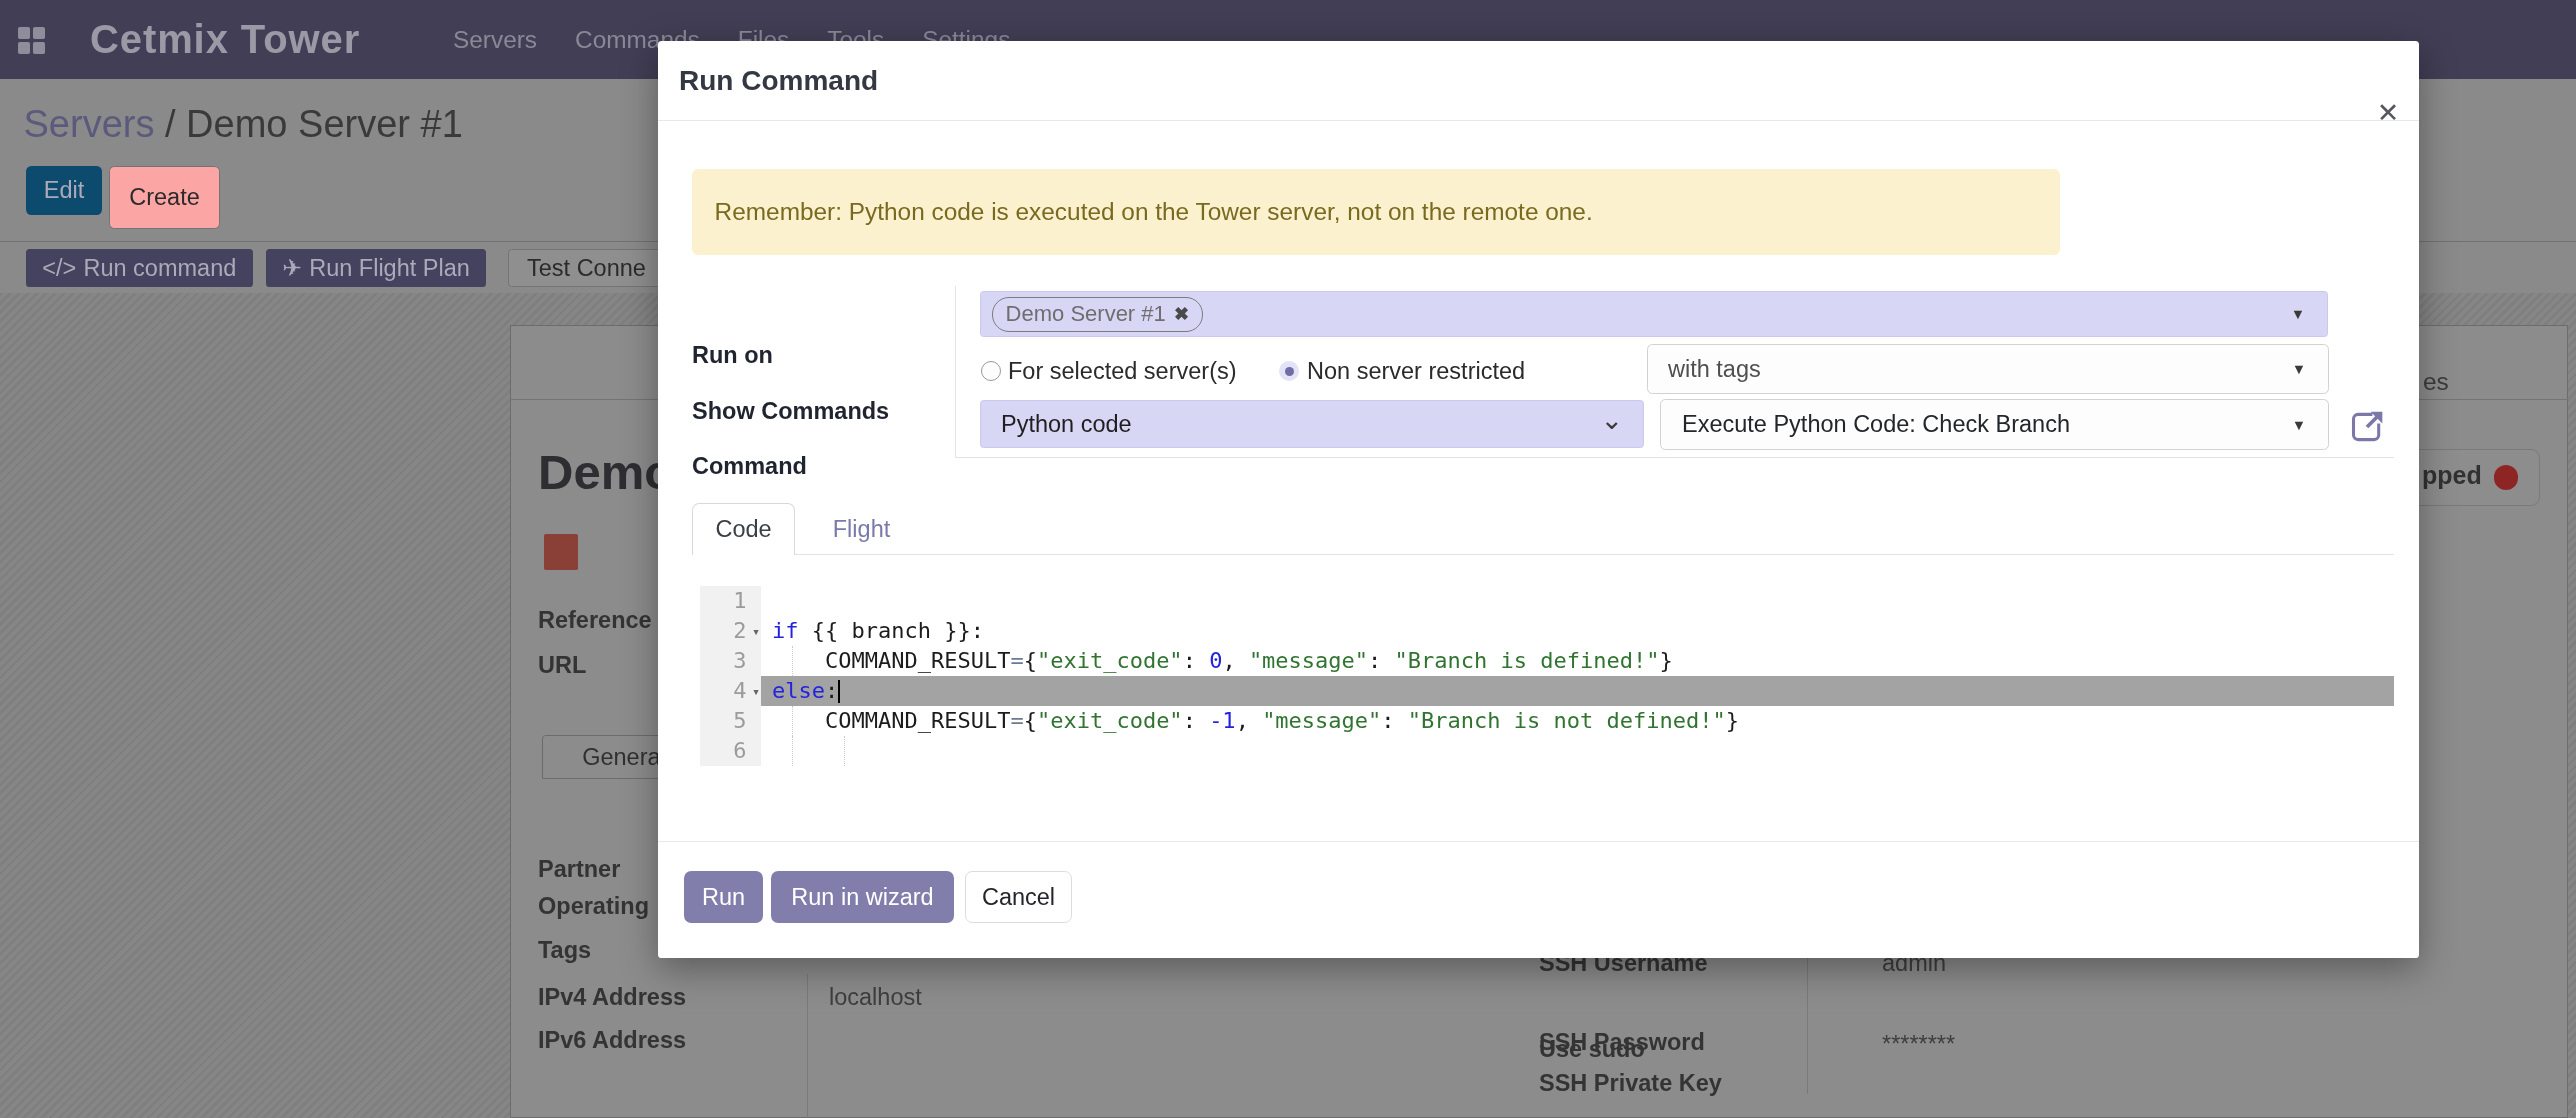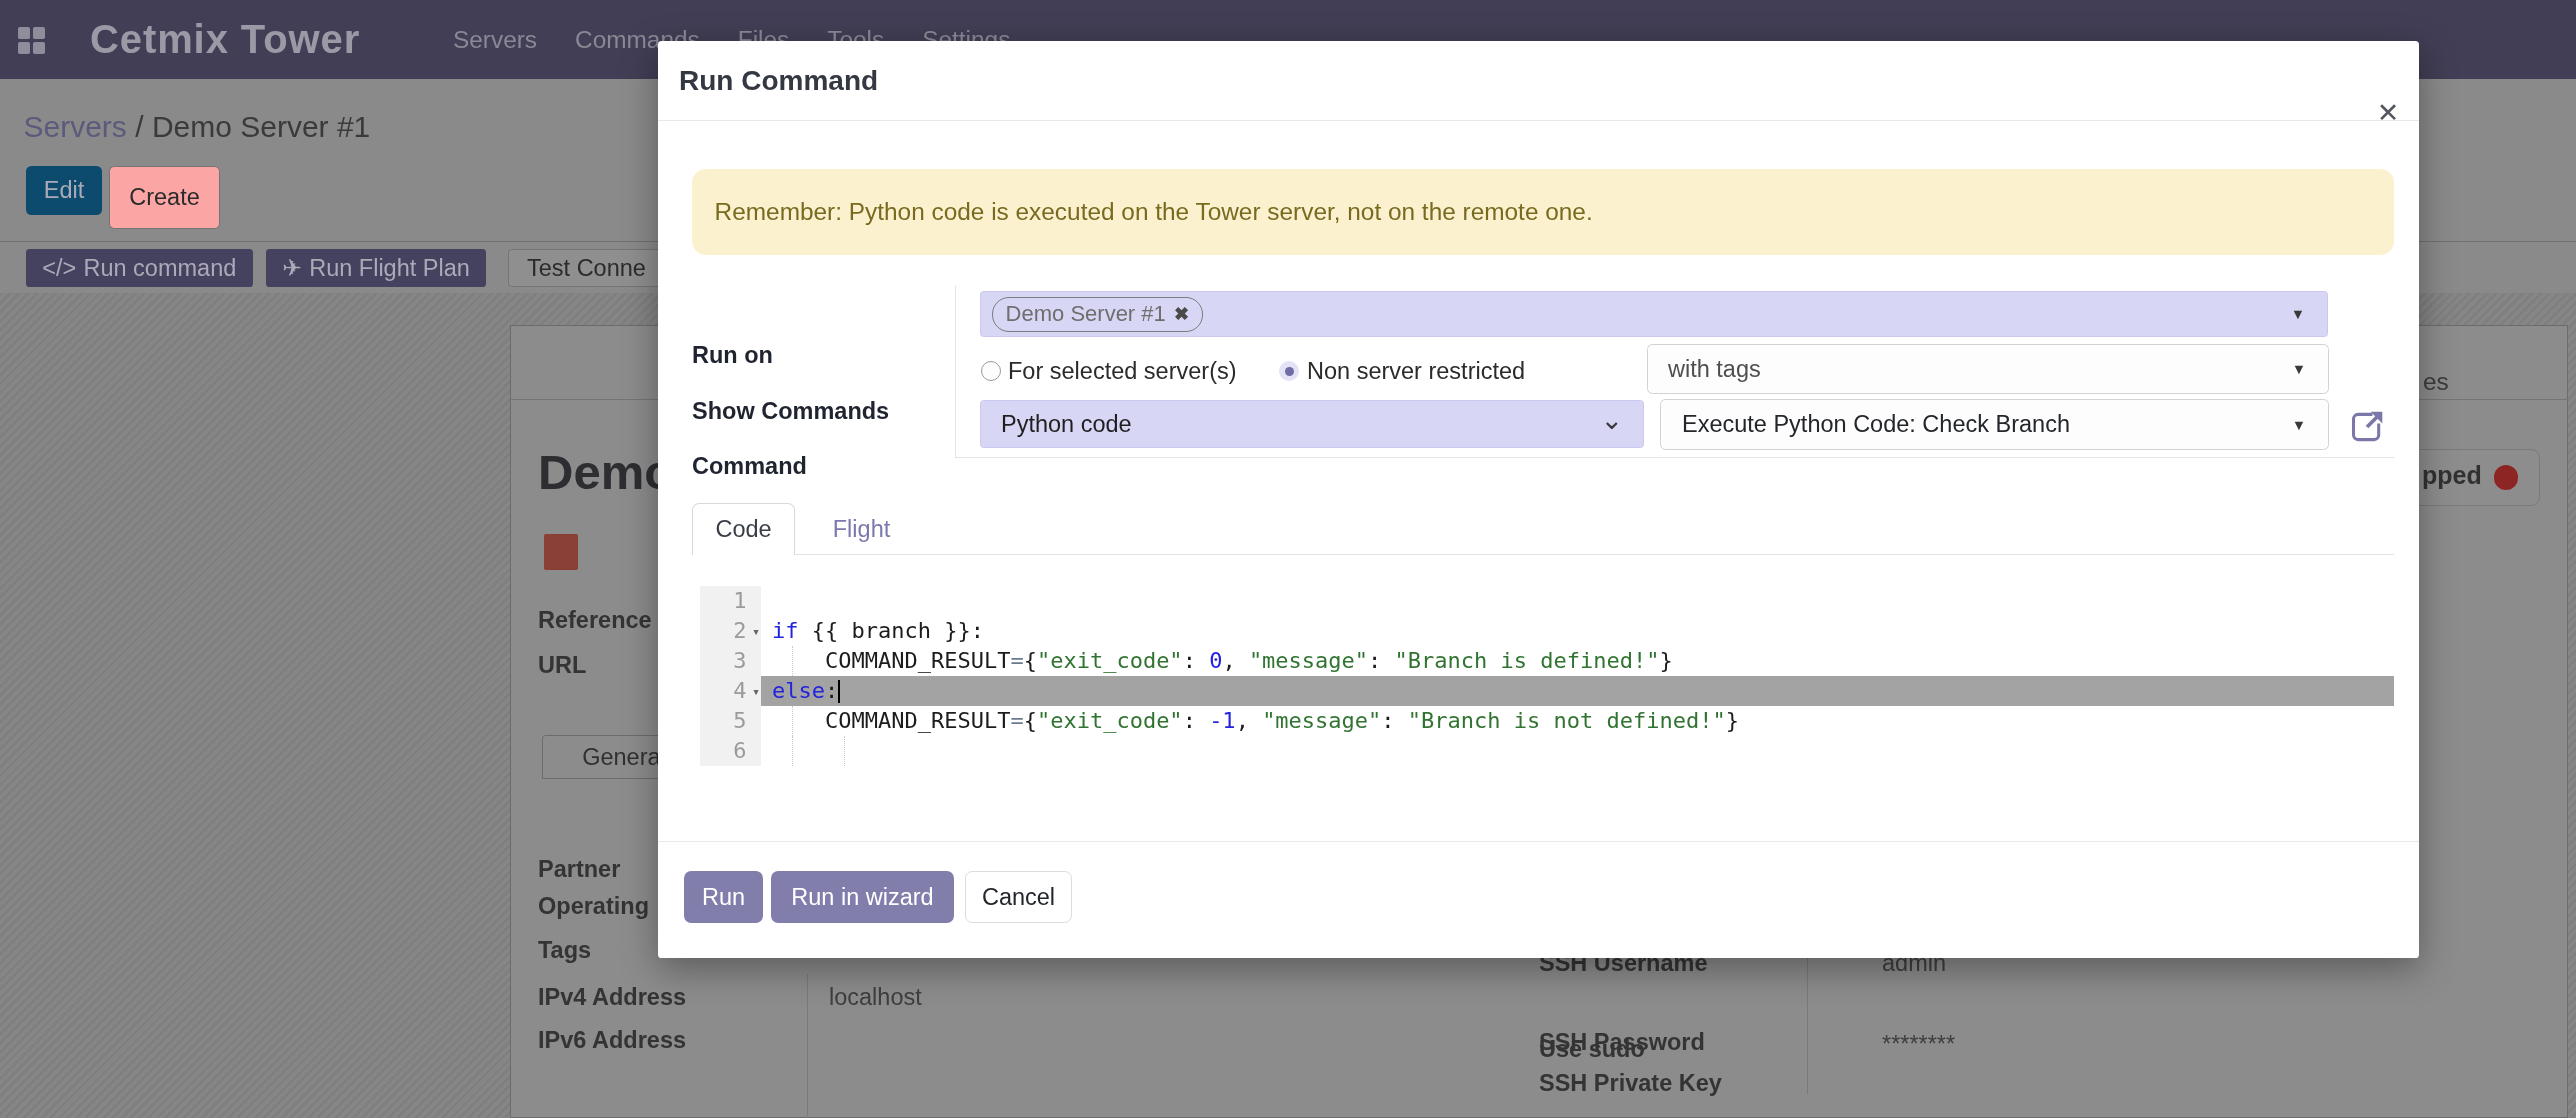--- a/index.html
+++ b/index.html
@@ -8,21 +8,21 @@
 
   
   .topnav{position:absolute;left:0;top:0;width:2576px;height:79px;background:#413E55;}
   .apps-icon{position:absolute;left:18px;top:27px;width:27px;height:27px;display:grid;grid-template-columns:11.7px 11.7px;grid-template-rows:11.7px 11.7px;gap:3.6px;}
   .apps-icon i{background:#8F8D9C;border-radius:1.8px;}
   .brand{position:absolute;left:90px;top:0;height:79px;line-height:79px;font-size:40px;font-weight:700;color:#9C99A6;letter-spacing:0.9px;}
   .nav-menu{position:absolute;left:453px;top:0;height:79px;display:flex;align-items:center;gap:38px;font-size:24.4px;color:#8B8896;}
   .nav-menu span{cursor:pointer;}
 
   
-  .breadcrumb{position:absolute;left:23.5px;top:103px;font-size:30px;color:#3A3A3A;margin-top:7px;}
+  .breadcrumb{position:absolute;left:23.5px;top:103px;font-size:38px;color:#3A3A3A;}
   .breadcrumb .bc-link{color:#5C5A7C;}
   .btn{display:inline-flex;align-items:center;justify-content:center;border-radius:5.4px;font-size:23.5px;box-sizing:border-box;}
   .btn-edit{position:absolute;left:26px;top:166px;width:76px;height:49px;background:#0c4a6e;color:#ACAAB9;}
   .btn-create{position:absolute;left:109px;top:166px;width:111px;height:63px;background:#fca5a5;border:0.9px solid #747474;color:#2B2B2B;}
   .divider1{position:absolute;left:0;top:241px;width:2576px;height:0.9px;background:#717171;}
   .btn-runcmd{position:absolute;left:26px;top:249px;height:38px;padding:0 16.3px;background:#45425F;color:#ACAAB9;border-radius:3.6px;}
   .btn-flight{position:absolute;left:266px;top:249px;height:38px;padding:0 16.3px;background:#45425F;color:#ACAAB9;border-radius:3.6px;}
   .btn-test{position:absolute;left:508px;top:249px;width:190px;height:38px;background:#8F8F8F;border:0.9px solid #747474;color:#2B2B2B;border-radius:3.6px;justify-content:flex-start;padding:0 18px;}
   .btn-runcmd .ic, .btn-flight .ic{margin-right:7.2px;}
 
@@ -40,21 +40,21 @@
   .status-btn .frag{position:absolute;left:109px;top:11px;font-size:25px;font-weight:700;color:#313131;}
   .status-btn .dot{position:absolute;left:181px;top:15.4px;width:24.4px;height:24.4px;border-radius:50%;background:#8E2525;}
   .vdiv-left{position:absolute;left:807px;top:974px;width:0.9px;height:145px;background:#7A7A7A;}
   .vdiv-right{position:absolute;left:1807px;top:939px;width:0.9px;height:155px;background:#7A7A7A;}
 
   
   .modal{position:absolute;left:658px;top:41px;width:1761px;height:917px;background:#FFFFFF;border-radius:3.6px;box-shadow:0 11px 36px rgba(0,0,0,0.35);z-index:10;}
   .modal-title{position:absolute;left:21px;top:0;height:79px;line-height:79px;font-size:28px;font-weight:700;color:#333842;}
   .modal-close{position:absolute;left:1710px;top:52px;width:40px;height:40px;font-size:27px;color:#54575E;display:flex;align-items:center;justify-content:center;cursor:pointer;}
   .modal-header-line{position:absolute;left:0;top:79px;width:1761px;height:0.9px;background:#E6E9EC;}
-  .m-alert{position:absolute;left:34px;top:128px;width:1702px;height:86px;background:#FCF1CF;border-radius:14px;display:flex;align-items:center;padding-left:22.6px;box-sizing:border-box;font-size:24.4px;color:#786A1F;}
+  .m-alert{position:absolute;left:34px;top:128px;width:1368px;height:86px;background:#FCF1CF;border-radius:6px;display:flex;align-items:center;padding-left:22.6px;box-sizing:border-box;font-size:24.4px;color:#786A1F;}
   .f-label{position:absolute;font-size:23.5px;font-weight:700;color:#1F2430;white-space:nowrap;}
   .sel{box-sizing:border-box;position:absolute;display:flex;align-items:center;font-size:23.5px;}
   .sel-lav{background:#D8D6F5;border-radius:3.6px;border:0.9px solid #CBC8EF;}
   .sel-white{background:#FDFDFD;border:1.8px solid #D2D2D2;border-radius:5.4px;}
   .caret{position:absolute;right:22px;top:50%;transform:translateY(-50%);font-size:14.5px;color:#3A3A3A;}
   .chevron{position:absolute;right:20px;top:50%;transform:translateY(-62%);font-size:27px;color:#3A3A3A;}
   .pill{display:inline-flex;align-items:center;margin-left:11px;height:33px;border:1.8px solid #7C7C7C;border-radius:17px;padding:0 12.6px;font-size:22px;color:#6E6E6E;background:transparent;gap:8.1px;}
   .pill .x{font-size:18px;font-weight:700;color:#4A4A4A;cursor:pointer;}
   .radio{position:absolute;width:20px;height:20px;border-radius:50%;box-sizing:border-box;}
   .radio-off{border:1.8px solid #999;background:#FDFDFD;}

